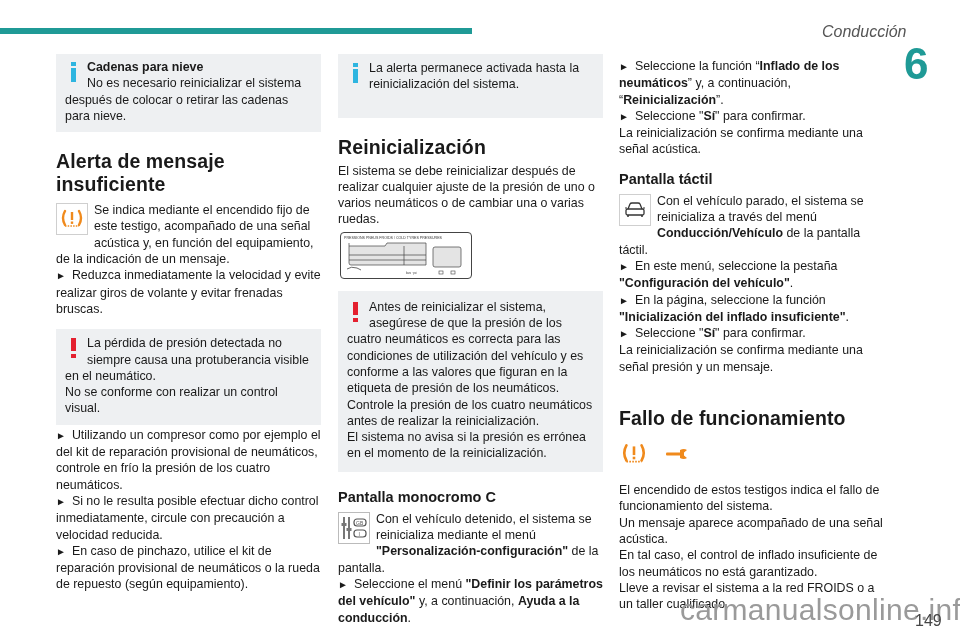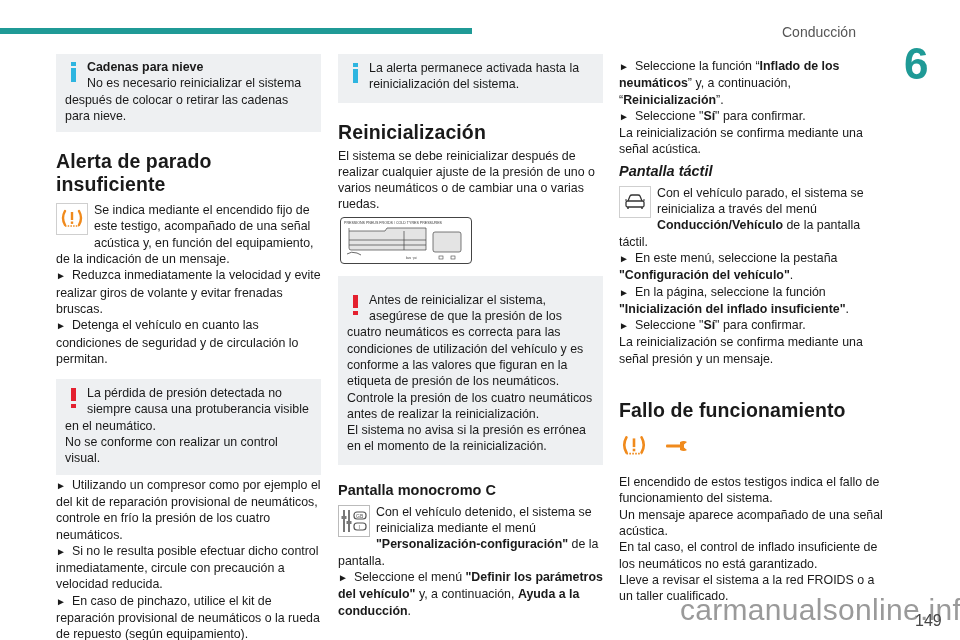--- a/index.html
+++ b/index.html
@@ -3,21 +3,21 @@
 <meta charset="utf-8">
 <style>
   html, body { margin: 0; padding: 0; }
   body {
     width: 960px; height: 640px; position: relative; overflow: hidden;
     background: #ffffff; color: #1a1a1a;
     font-family: "Liberation Sans", "DejaVu Sans", sans-serif;
     font-size: 12.4px; line-height: 16.3px;
   }
   .topbar { position: absolute; left: 0; top: 28px; width: 472px; height: 6px; background: #1f9a96; }
-  .running-head { position: absolute; left: 782px; top: 24px; font-size: 14px; color: #555; }
+  .running-head { position: absolute; left: 822px; top: 24px; font-size: 16px; color: #555; font-style: italic; }
   .chapter-num { position: absolute; left: 904px; top: 42px; font-size: 44px; font-weight: bold; color: #1f9a96; line-height: 44px; }
   .col { position: absolute; top: 54px; width: 265px; }
   .col1 { left: 56px; }
   .col2 { left: 338px; }
   .col3 { left: 619px; }
   .note { background: #eef0f2; padding: 6px 8px 8px 9px; margin-bottom: 16px; }
   .note p { margin: 0; }
   .ic-info { float: left; width: 5px; height: 20px; margin: 3px 11px 0 6px; position: relative; }
   .ic-info::before { content: ""; position: absolute; left: 0; top: 0; width: 5px; height: 4px; background: #2eb5e0; }
   .ic-info::after { content: ""; position: absolute; left: 0; top: 6px; width: 5px; height: 14px; background: #2eb5e0; }
@@ -43,50 +43,49 @@
 <div class="running-head">Conducción</div>
 <div class="chapter-num">6</div>
 
 <div class="col col1">
   <div class="note" style="padding-top:5px;">
     <span class="ic-info"></span>
     <p><b>Cadenas para nieve</b><br>
     <span>No es necesario reinicializar el sistema después de colocar o retirar las cadenas para nieve.</span></p>
   </div>
 
-  <h1 style="margin-top:18px;">Alerta de parado insuficiente</h1>
+  <h1 style="margin-top:18px;">Alerta de mensaje insuficiente</h1>
 
   <div>
     <span class="icon-box">
       <svg width="24" height="22" viewBox="0 0 24 22">
         <path d="M5 3 Q1 10 5 17" stroke="#f08a1c" stroke-width="2.4" fill="none" stroke-linecap="round"></path>
         <path d="M19 3 Q23 10 19 17" stroke="#f08a1c" stroke-width="2.4" fill="none" stroke-linecap="round"></path>
         <rect x="10.8" y="4" width="2.4" height="8" fill="#f08a1c"></rect>
         <rect x="10.8" y="13.5" width="2.4" height="2.4" fill="#f08a1c"></rect>
         <path d="M5 18 L19 18" stroke="#f08a1c" stroke-width="1.6" stroke-dasharray="1.5 1.2"></path>
       </svg>
     </span>
     <p>Se indica mediante el encendido fijo de este testigo, acompañado de una señal acústica y, en función del equipamiento, de la indicación de un mensaje.</p>
   </div>
   <p><span class="bullet-arrow">►</span><span>Reduzca inmediatamente la velocidad y evite realizar giros de volante y evitar frenadas bruscas.</span></p>
-  <p><span class="bullet-arrow">►</span><span>Detenga el vehículo en cuanto las condiciones de seguridad y de circulación lo permitan.</span></p>
 
   <div class="note" style="margin-top:12px; margin-bottom:2px;">
     <span class="ic-warn"></span>
     <p>La pérdida de presión detectada no siempre causa una protuberancia visible en el neumático.</p>
     <p>No se conforme con realizar un control visual.</p>
   </div>
 
   <p><span class="bullet-arrow">►</span><span>Utilizando un compresor como por ejemplo el del kit de reparación provisional de neumáticos, controle en frío la presión de los cuatro neumáticos.</span></p>
   <p><span class="bullet-arrow">►</span><span>Si no le resulta posible efectuar dicho control inmediatamente, circule con precaución a velocidad reducida.</span></p>
   <p><span class="bullet-arrow">►</span><span>En caso de pinchazo, utilice el kit de reparación provisional de neumáticos o la rueda de repuesto (según equipamiento).</span></p>
 </div>
 
 <div class="col col2">
-  <div class="note" style="padding-top:6px; padding-bottom:10px;">
+  <div class="note" style="padding-top:6px; padding-bottom:25px;">
     <span class="ic-info"></span>
     <p style="padding-left:21px;">La alerta permanece activada hasta la reinicialización del sistema.</p>
   </div>
 
   <h1 style="margin-top:18px; margin-bottom:4px;">Reinicialización</h1>
   <p>El sistema se debe reinicializar después de realizar cualquier ajuste de la presión de uno o varios neumáticos o de cambiar una o varias ruedas.</p>
 
   <div class="label-img">
     <svg width="130" height="45" viewBox="0 0 130 45" style="position:absolute;left:0;top:0;">
       <text x="3" y="6" font-size="3.6" fill="#333" font-family="Liberation Sans, sans-serif">PRESSIONS PNEUS FROIDS / COLD TYRES PRESSURES</text>
@@ -95,21 +94,21 @@
       <line x1="8" y1="22" x2="85" y2="22" stroke="#444" stroke-width="0.7"></line>
       <line x1="8" y1="27" x2="85" y2="27" stroke="#444" stroke-width="0.7"></line>
       <rect x="92" y="14" width="28" height="20" rx="2" fill="#e4e4e4" stroke="#444" stroke-width="0.7"></rect>
       <path d="M6 36 Q10 33 16 35 L20 37" stroke="#444" stroke-width="0.8" fill="none"></path>
       <rect x="98" y="38" width="4" height="3" fill="none" stroke="#444" stroke-width="0.6"></rect>
       <rect x="110" y="38" width="4" height="3" fill="none" stroke="#444" stroke-width="0.6"></rect>
       <text x="65" y="41" font-size="2.6" fill="#333" font-family="Liberation Sans, sans-serif">bars · psi</text>
     </svg>
   </div>
 
-  <div class="note" style="padding-top:16px; padding-bottom:10px; ">
+  <div class="note" style="padding-top:8px; padding-bottom:10px; ">
     <span class="ic-warn"></span>
     <p>Antes de reinicializar el sistema, asegúrese de que la presión de los cuatro neumáticos es correcta para las condiciones de utilización del vehículo y es conforme a las valores que figuran en la etiqueta de presión de los neumáticos.</p>
     <p>Controle la presión de los cuatro neumáticos antes de realizar la reinicialización.</p>
     <p>El sistema no avisa si la presión es errónea en el momento de la reinicialización.</p>
   </div>
 
   <h2>Pantalla monocromo C</h2>
   <div>
     <span class="icon-box" style="border-color:#bbb;">
       <svg width="28" height="28" viewBox="0 0 28 28">
@@ -126,21 +125,21 @@
     <p><span>Con el vehículo detenido, el sistema se reinicializa mediante el menú </span><b>"Personalización-configuración"</b><span> de la pantalla.</span></p>
   </div>
   <p><span class="bullet-arrow">►</span><span>Seleccione el menú </span><b>"Definir los parámetros del vehículo"</b><span> y, a continuación, </span><b>Ayuda a la conducción</b><span>.</span></p>
 </div>
 
 <div class="col col3" style="top:58px;">
   <p><span class="bullet-arrow">►</span><span>Seleccione la función “</span><b>Inflado de los neumáticos</b><span>” y, a continuación, “</span><b>Reinicialización</b><span>”.</span></p>
   <p><span class="bullet-arrow">►</span><span>Seleccione "</span><b>Sí</b><span>" para confirmar.</span></p>
   <p>La reinicialización se confirma mediante una señal acústica.</p>
 
-  <h2 style="margin-top:4px;font-style:italic;">Pantalla táctil</h2>
+  <h2 style="margin-top:12px;">Pantalla táctil</h2>
   <div>
     <span class="icon-box">
       <svg width="22" height="18" viewBox="0 0 22 18">
         <path d="M4 8 L6 3 Q6.5 2 8 2 L14 2 Q15.5 2 16 3 L18 8" fill="none" stroke="#333" stroke-width="1.3"></path>
         <rect x="2" y="8" width="18" height="6" rx="1.5" fill="none" stroke="#333" stroke-width="1.3"></rect>
         <line x1="4" y1="14" x2="4" y2="16" stroke="#333" stroke-width="1.5"></line>
         <line x1="18" y1="14" x2="18" y2="16" stroke="#333" stroke-width="1.5"></line>
         <line x1="1" y1="7" x2="3" y2="7" stroke="#333" stroke-width="1.2"></line>
         <line x1="19" y1="7" x2="21" y2="7" stroke="#333" stroke-width="1.2"></line>
       </svg>

